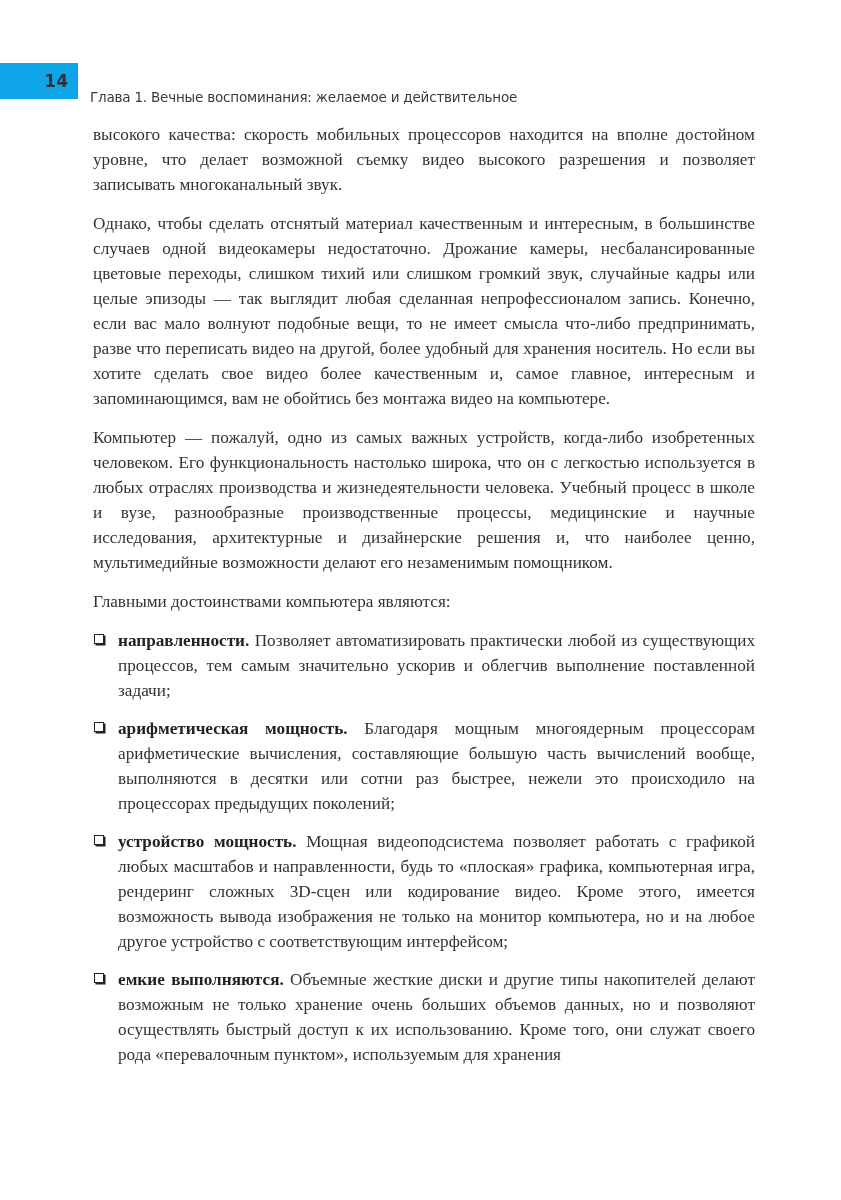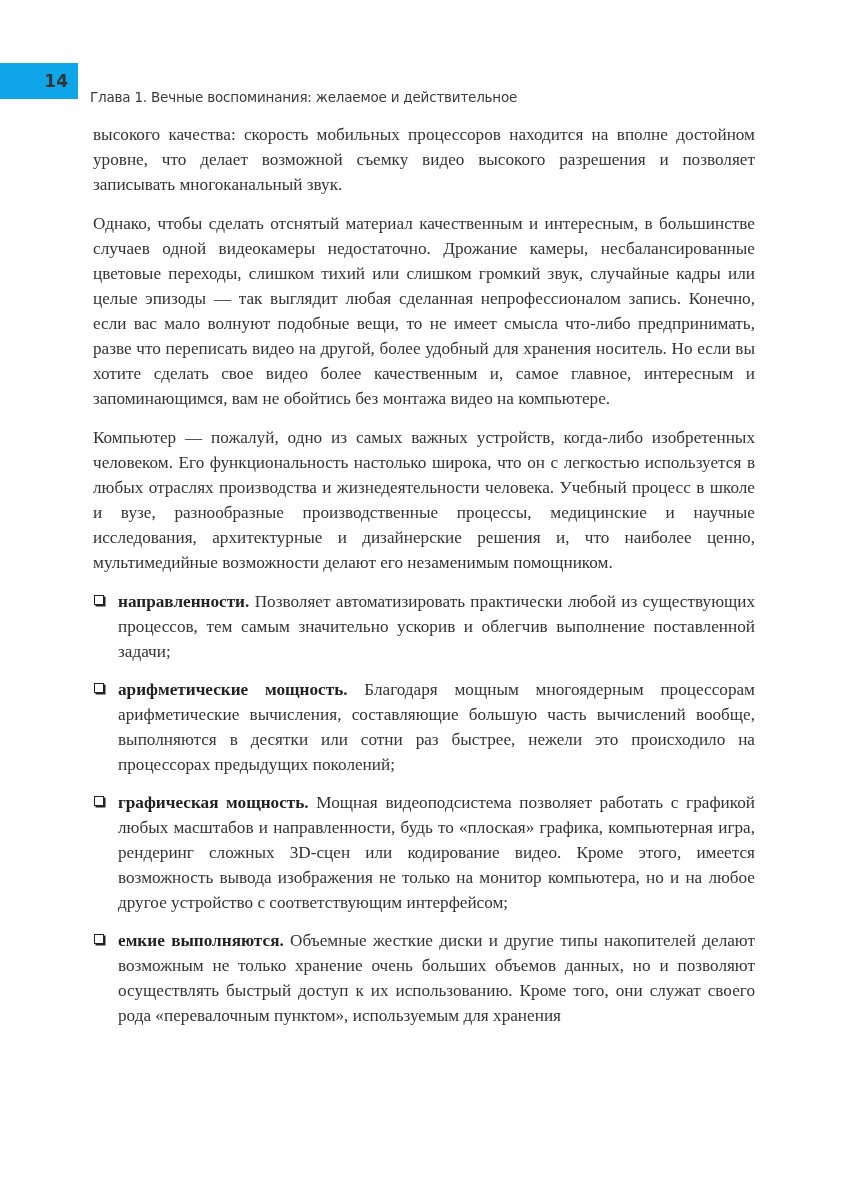--- a/index.html
+++ b/index.html
@@ -22,32 +22,33 @@
   <div class="page-num-box">
     <span class="page-num">14</span>
   </div>
   <span class="chapter-title">Глава 1. Вечные воспоминания: желаемое и действительное</span>
 </div>
 
 <div class="content" lang="ru">
   <p class="para">высокого качества: скорость мобильных процессоров находится на вполне достойном уровне, что делает возможной съемку видео высокого разрешения и позволяет записывать многоканальный звук.</p>
   <p class="para">Однако, чтобы сделать отснятый материал качественным и интересным, в большинстве случаев одной видеокамеры недостаточно. Дрожание камеры, несбалансированные цветовые переходы, слишком тихий или слишком громкий звук, случайные кадры или целые эпизоды — так выглядит любая сделанная непрофессионалом запись. Конечно, если вас мало волнуют подобные вещи, то не имеет смысла что-либо предпринимать, разве что переписать видео на другой, более удобный для хранения носитель. Но если вы хотите сделать свое видео более качественным и, самое главное, интересным и запоминающимся, вам не обойтись без монтажа видео на компьютере.</p>
   <p class="para">Компьютер — пожалуй, одно из самых важных устройств, когда-либо изобретенных человеком. Его функциональность настолько широка, что он с легкостью используется в любых отраслях производства и жизнедеятельности человека. Учебный процесс в школе и вузе, разнообразные производственные процессы, медицинские и научные исследования, архитектурные и дизайнерские решения и, что наиболее ценно, мультимедийные возможности делают его незаменимым помощником.</p>
+  <p class="para">Главными достоинствами компьютера являются:</p>
 
   <ul class="list">
     <li class="list-item">
       <span class="bullet"></span>
       <span class="term">направленности.</span><span> Позволяет автоматизировать практически любой из существующих процессов, тем самым значительно ускорив и облегчив выполнение поставленной задачи;</span>
     </li>
     <li class="list-item">
       <span class="bullet"></span>
-      <span class="term">арифметические мощность.</span><span> Благодаря мощным многоядерным процессорам арифметические вычисления, составляющие большую часть вычислений вообще, выполняются в десятки или сотни раз быстрее, нежели это происходило на процессорах предыдущих поколений;</span>
+      <span class="term">арифметическая мощность.</span><span> Благодаря мощным многоядерным процессорам арифметические вычисления, составляющие большую часть вычислений вообще, выполняются в десятки или сотни раз быстрее, нежели это происходило на процессорах предыдущих поколений;</span>
     </li>
     <li class="list-item">
       <span class="bullet"></span>
-      <span class="term">графическая мощность.</span><span> Мощная видеоподсистема позволяет работать с графикой любых масштабов и направленности, будь то «плоская» графика, компьютерная игра, рендеринг сложных 3D-сцен или кодирование видео. Кроме этого, имеется возможность вывода изображения не только на монитор компьютера, но и на любое другое устройство с соответствующим интерфейсом;</span>
+      <span class="term">устройство мощность.</span><span> Мощная видеоподсистема позволяет работать с графикой любых масштабов и направленности, будь то «плоская» графика, компьютерная игра, рендеринг сложных 3D-сцен или кодирование видео. Кроме этого, имеется возможность вывода изображения не только на монитор компьютера, но и на любое другое устройство с соответствующим интерфейсом;</span>
     </li>
     <li class="list-item">
       <span class="bullet"></span>
       <span class="term">емкие выполняются.</span><span> Объемные жесткие диски и другие типы накопителей делают возможным не только хранение очень больших объемов данных, но и позволяют осуществлять быстрый доступ к их использованию. Кроме того, они служат своего рода «перевалочным пунктом», используемым для хранения</span>
     </li>
   </ul>
 </div>
 
 </body></html>

